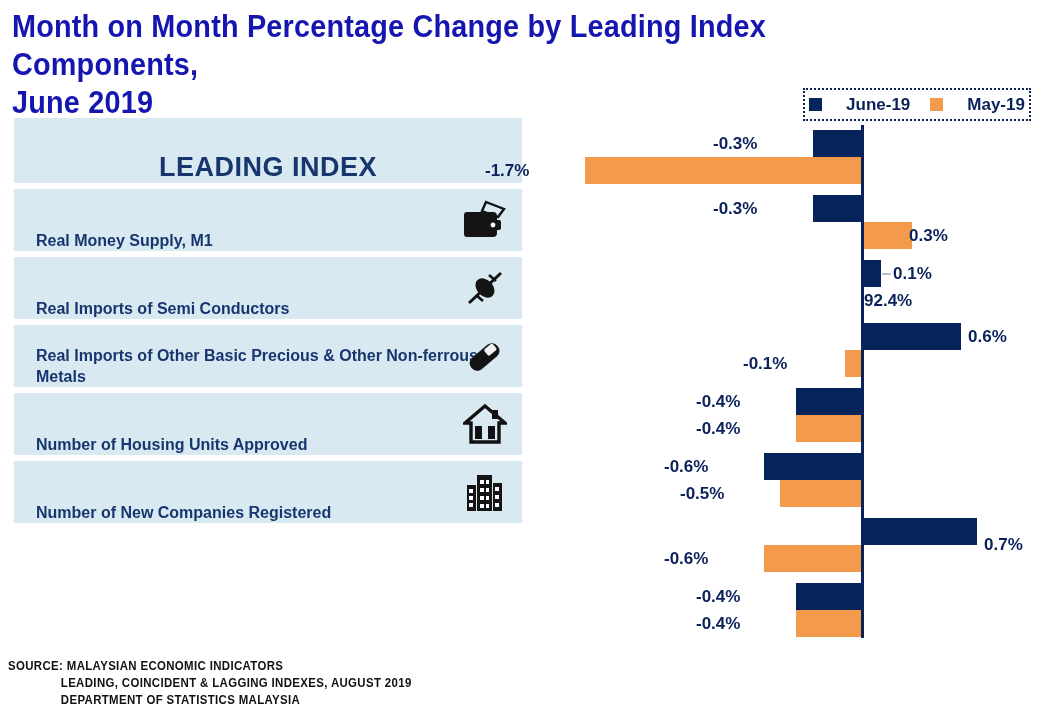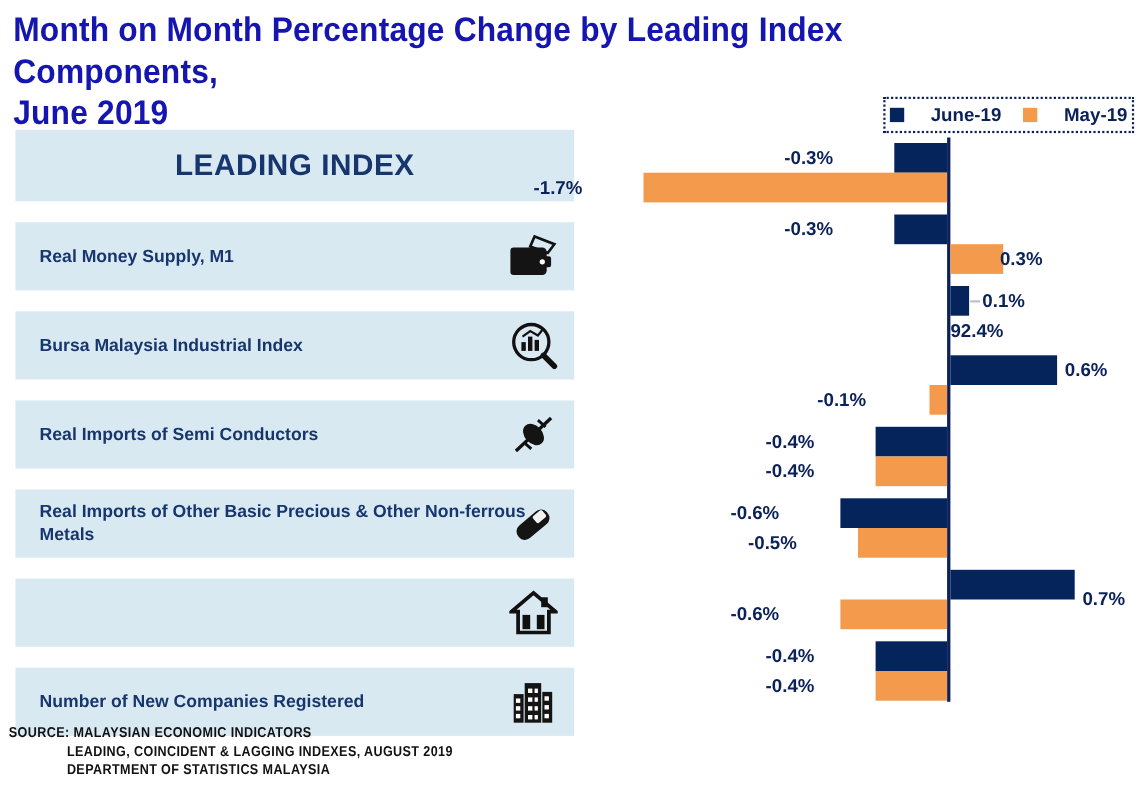--- a/index.html
+++ b/index.html
@@ -37,24 +37,24 @@
   .lg-swatch.navy{background:#06245C;}
   .lg-swatch.orange{background:#F49A4C;}
   .lg-label{
     font-size:17px;font-weight:bold;color:#0A2259;
     font-family:"Liberation Sans",sans-serif;
   }
   
   #table{position:absolute;left:14px;top:118px;width:508px;}
   .trow{
     background:#D9E9F2;
-    margin-bottom:19px;
+    margin-bottom:6px;
     position:relative;
     box-sizing:border-box;
-    display:flex;align-items:center;
+    display:flex;align-items:flex-end;
   }
   #thead{
     height:65px;
     justify-content:center;
   }
   #thead .thead-text{
     font-size:27px;font-weight:bold;color:#17366E;
     letter-spacing:.5px;
   }
   .trow.body{height:62px;padding-left:22px;padding-right:44px;}
@@ -126,33 +126,20 @@
     <span class="trow-icon">
       <svg width="46" height="40" viewBox="0 0 46 40">
         <path d="M24 2 L42 9 L36 17 L20 11 Z" fill="none" stroke="#111" stroke-width="2.4"></path>
         <path d="M5 12 h26 a4 4 0 0 1 4 4 v17 a4 4 0 0 1 -4 4 h-26 a3 3 0 0 1 -3 -3 v-19 a3 3 0 0 1 3 -3 z" fill="#141414"></path>
         <rect x="23" y="20" width="16" height="10" rx="2" fill="#141414"></rect>
         <circle cx="31" cy="25" r="2.4" fill="#ffffff"></circle>
       </svg>
     </span>
   </div>
 
-  <div class="trow body">
-    <span class="trow-label">Bursa Malaysia Industrial Index</span>
-    <span class="trow-icon">
-      <svg width="46" height="44" viewBox="0 0 46 44">
-        <circle cx="21" cy="19" r="16" fill="none" stroke="#111" stroke-width="3"></circle>
-        <rect x="12" y="19" width="4" height="8" fill="#111"></rect>
-        <rect x="18" y="14" width="4" height="13" fill="#111"></rect>
-        <rect x="24" y="17" width="4" height="10" fill="#111"></rect>
-        <path d="M13 14 L20 9 L27 13 L31 8" fill="none" stroke="#111" stroke-width="2"></path>
-        <line x1="32" y1="31" x2="42" y2="41" stroke="#111" stroke-width="5" stroke-linecap="round"></line>
-      </svg>
-    </span>
-  </div>
 
   <div class="trow body">
     <span class="trow-label">Real Imports of Semi Conductors</span>
     <span class="trow-icon">
       <svg width="44" height="42" viewBox="0 0 44 42">
         <line x1="6" y1="36" x2="38" y2="6" stroke="#111" stroke-width="3"></line>
         <ellipse cx="22" cy="21" rx="8" ry="11" fill="#141414" transform="rotate(-43 22 21)"></ellipse>
         <line x1="26" y1="8" x2="33" y2="14" stroke="#111" stroke-width="2.6"></line>
         <line x1="13" y1="28" x2="20" y2="34" stroke="#111" stroke-width="2.6"></line>
       </svg>
@@ -163,20 +150,21 @@
     <span class="trow-label">Real Imports of Other Basic Precious &amp; Other Non-ferrous Metals</span>
     <span class="trow-icon">
       <svg width="44" height="42" viewBox="0 0 44 42">
         <rect x="4" y="14" width="34" height="15" rx="7" fill="#141414" transform="rotate(-40 22 21)"></rect>
         <rect x="22" y="11" width="11" height="8" rx="1.6" fill="#f2f2f2" transform="rotate(-40 27 15)"></rect>
       </svg>
     </span>
   </div>
 
   <div class="trow body">
+    <span class="trow-label">Number of Housing Units Approved</span>
     <span class="trow-icon">
       <svg width="44" height="42" viewBox="0 0 44 42">
         <path d="M22 3 L42 20 h-6 v19 h-28 v-19 h-6 Z" fill="none" stroke="#111" stroke-width="3.4"></path>
         <rect x="29" y="7" width="6" height="9" fill="#111"></rect>
         <rect x="12" y="23" width="7" height="13" fill="#111"></rect>
         <rect x="25" y="23" width="7" height="13" fill="#111"></rect>
       </svg>
     </span>
   </div>
 

